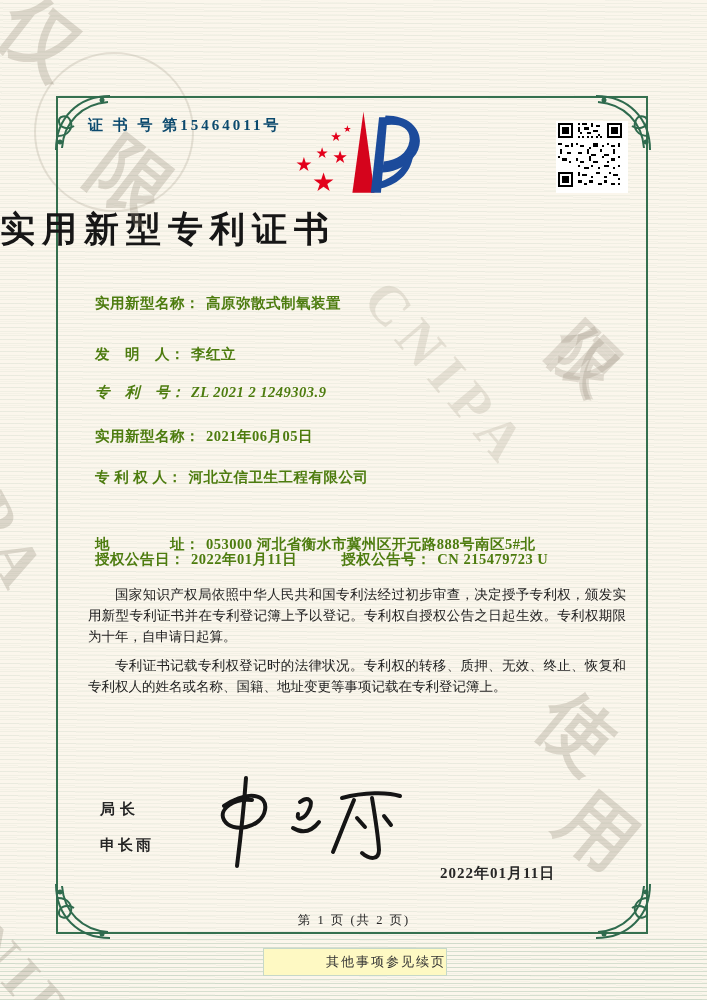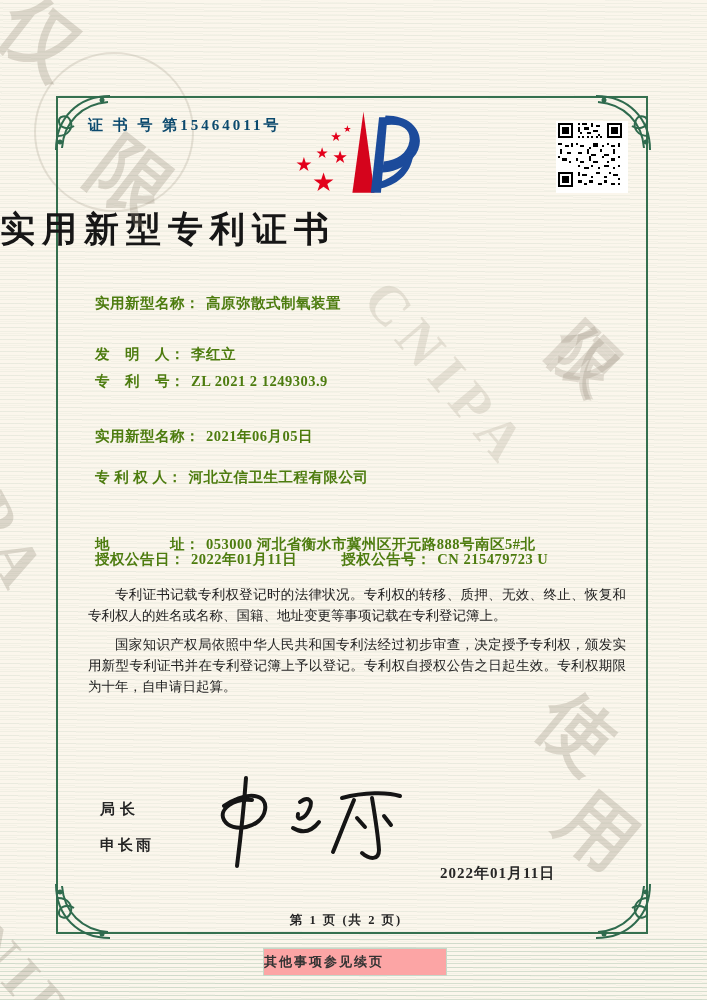--- a/index.html
+++ b/index.html
@@ -34,39 +34,39 @@
   .wm8{left:-28px;top:872px;font-size:58px;letter-spacing:8px;transform:rotate(48deg);transform-origin:left top;}
   .wm-circle{left:34px;top:52px;width:156px;height:156px;border:2px solid rgba(140,128,112,0.20);border-radius:50%;}
   
   .cert-no{left:88px;top:116px;font-size:15px;font-weight:600;letter-spacing:3px;color:#0c4a6e;}
   .logo{left:288px;top:104px;width:138px;height:102px;}
   .qr{left:556px;top:121px;width:68px;height:68px;background:#fff;padding:2px;}
   .title{left:0;top:206px;width:707px;text-align:left;font-size:35px;font-weight:bold;
          letter-spacing:7px;color:#161616;}
   
   .field{left:95px;width:530px;font-size:14.5px;font-weight:600;letter-spacing:0.5px;color:#4d7c0f;white-space:nowrap;}
-  .f-name{top:294px;} .f-inventor{top:345px;} .f-patno{top:372px;}
+  .f-name{top:294px;} .f-inventor{top:345px;} .f-patno{top:383px;font-style:italic;}
   .f-filing{top:427px;} .f-patentee{top:468px;} .f-address{top:535px;} .f-grant{top:550px;}
   .field .lab{margin-right:6px;}
   .pair2{margin-left:40px;}
   
   .body-text{left:88px;top:584px;width:538px;font-size:13.5px;line-height:21px;
              text-align:justify;color:#222;font-weight:500;}
   .body-text p{margin:0 0 8px 0;text-indent:2em;}
   
   .sig-title{left:100px;top:800px;font-size:15px;font-weight:600;letter-spacing:5px;text-align:center;}
   .sig-name{left:100px;top:836px;font-size:15px;font-weight:600;letter-spacing:3px;}
   .signature{left:190px;top:772px;width:230px;height:100px;}
   .issue-date{left:440px;top:864px;font-size:15px;font-weight:600;letter-spacing:1px;}
   
-  .page-no{left:0;top:912px;width:692px;text-align:center;font-size:12.5px;font-weight:700;letter-spacing:2px;}
+  .page-no{left:8px;top:912px;width:692px;text-align:center;font-size:12.5px;font-weight:400;letter-spacing:2px;}
   .bottom-strip{left:0;top:936px;width:707px;height:64px;
     background-image:repeating-linear-gradient(0deg, rgba(120,165,135,0.22) 0 1px, transparent 1px 4px);}
-  .note-box{left:263px;top:948px;width:182px;height:26px;background:#fca5a5;border:1px solid #c6d8c9;
-    text-align:left;line-height:26px;font-size:13px;font-weight:700;letter-spacing:2px;color:#333;}
+  .note-box{left:263px;top:948px;width:182px;height:26px;background:#fef9c3;border:1px solid #c6d8c9;
+    text-align:right;line-height:26px;font-size:13px;font-weight:400;letter-spacing:2px;color:#333;}
 </style>
 </head>
 <body>
 
 <span class="abs wm wm1">仅</span>
 <span class="abs wm wm2">限</span>
 <span class="abs wm wm3">CNIPA</span>
 <span class="abs wm wm4">CNIPA</span>
 <span class="abs wm wm5">仅限</span>
 <span class="abs wm wm6">使</span>
@@ -235,22 +235,22 @@
 </div>
 <div class="abs field f-address">
   <span class="lab">地　　　　址：</span><span>053000 河北省衡水市冀州区开元路888号南区5#北</span>
 </div>
 <div class="abs field f-grant">
   <span><span class="lab">授权公告日：</span><span>2022年01月11日</span></span>
   <span class="pair2"><span class="lab">授权公告号：</span><span>CN 215479723 U</span></span>
 </div>
 
 <div class="abs body-text">
+  <p>国家知识产权局依照中华人民共和国专利法经过初步审查，决定授予专利权，颁发实用新型专利证书并在专利登记簿上予以登记。专利权自授权公告之日起生效。专利权期限为十年，自申请日起算。</p>
   <p>专利证书记载专利权登记时的法律状况。专利权的转移、质押、无效、终止、恢复和专利权人的姓名或名称、国籍、地址变更等事项记载在专利登记簿上。</p>
-  <p>国家知识产权局依照中华人民共和国专利法经过初步审查，决定授予专利权，颁发实用新型专利证书并在专利登记簿上予以登记。专利权自授权公告之日起生效。专利权期限为十年，自申请日起算。</p>
 </div>
 
 <div class="abs sig-title">局长</div>
 <div class="abs sig-name">申长雨</div>
 <div class="abs signature">
   <svg width="230" height="100" viewBox="0 0 230 100" fill="none" stroke="#151515" stroke-width="4" stroke-linecap="round">
     <path d="M34,34 C58,18 78,22 75,38 C72,56 42,62 34,48 C28,37 44,26 62,28"></path>
     <path d="M56,6 C54,34 50,70 47,94"></path>
     <path d="M110,30 C118,24 124,28 119,38 C115,47 106,50 108,42"></path>
     <path d="M103,56 C113,62 122,59 129,50"></path>

